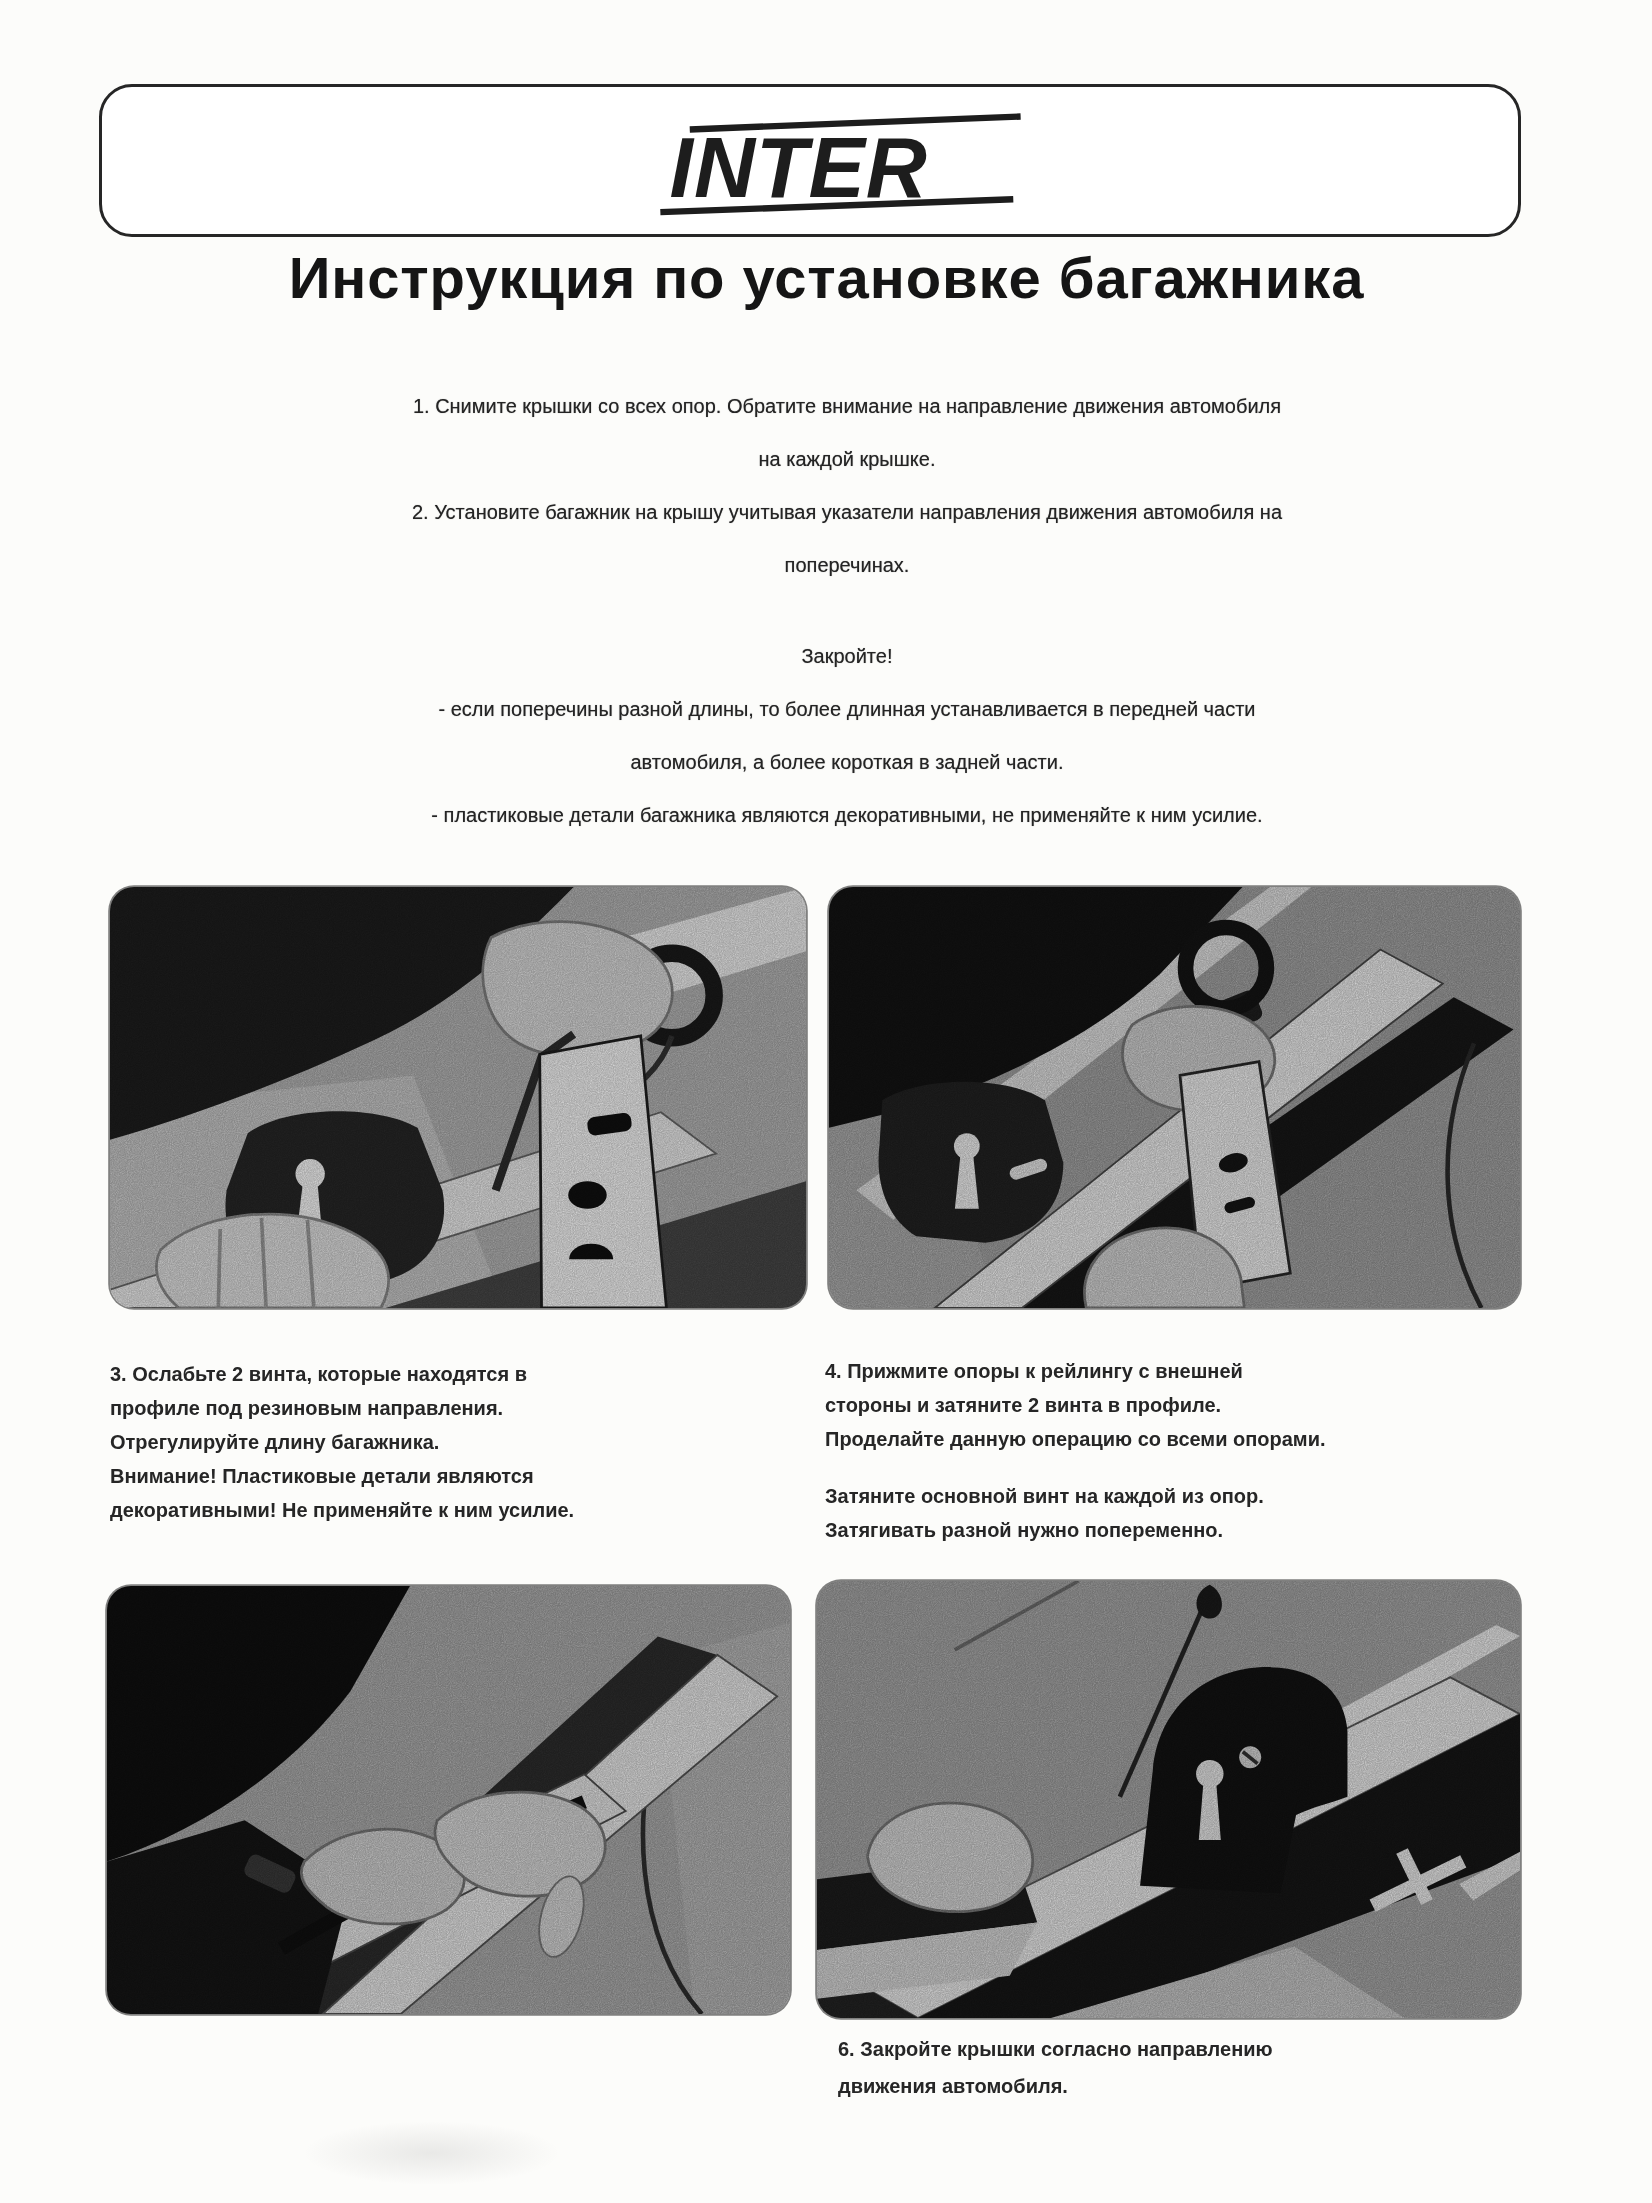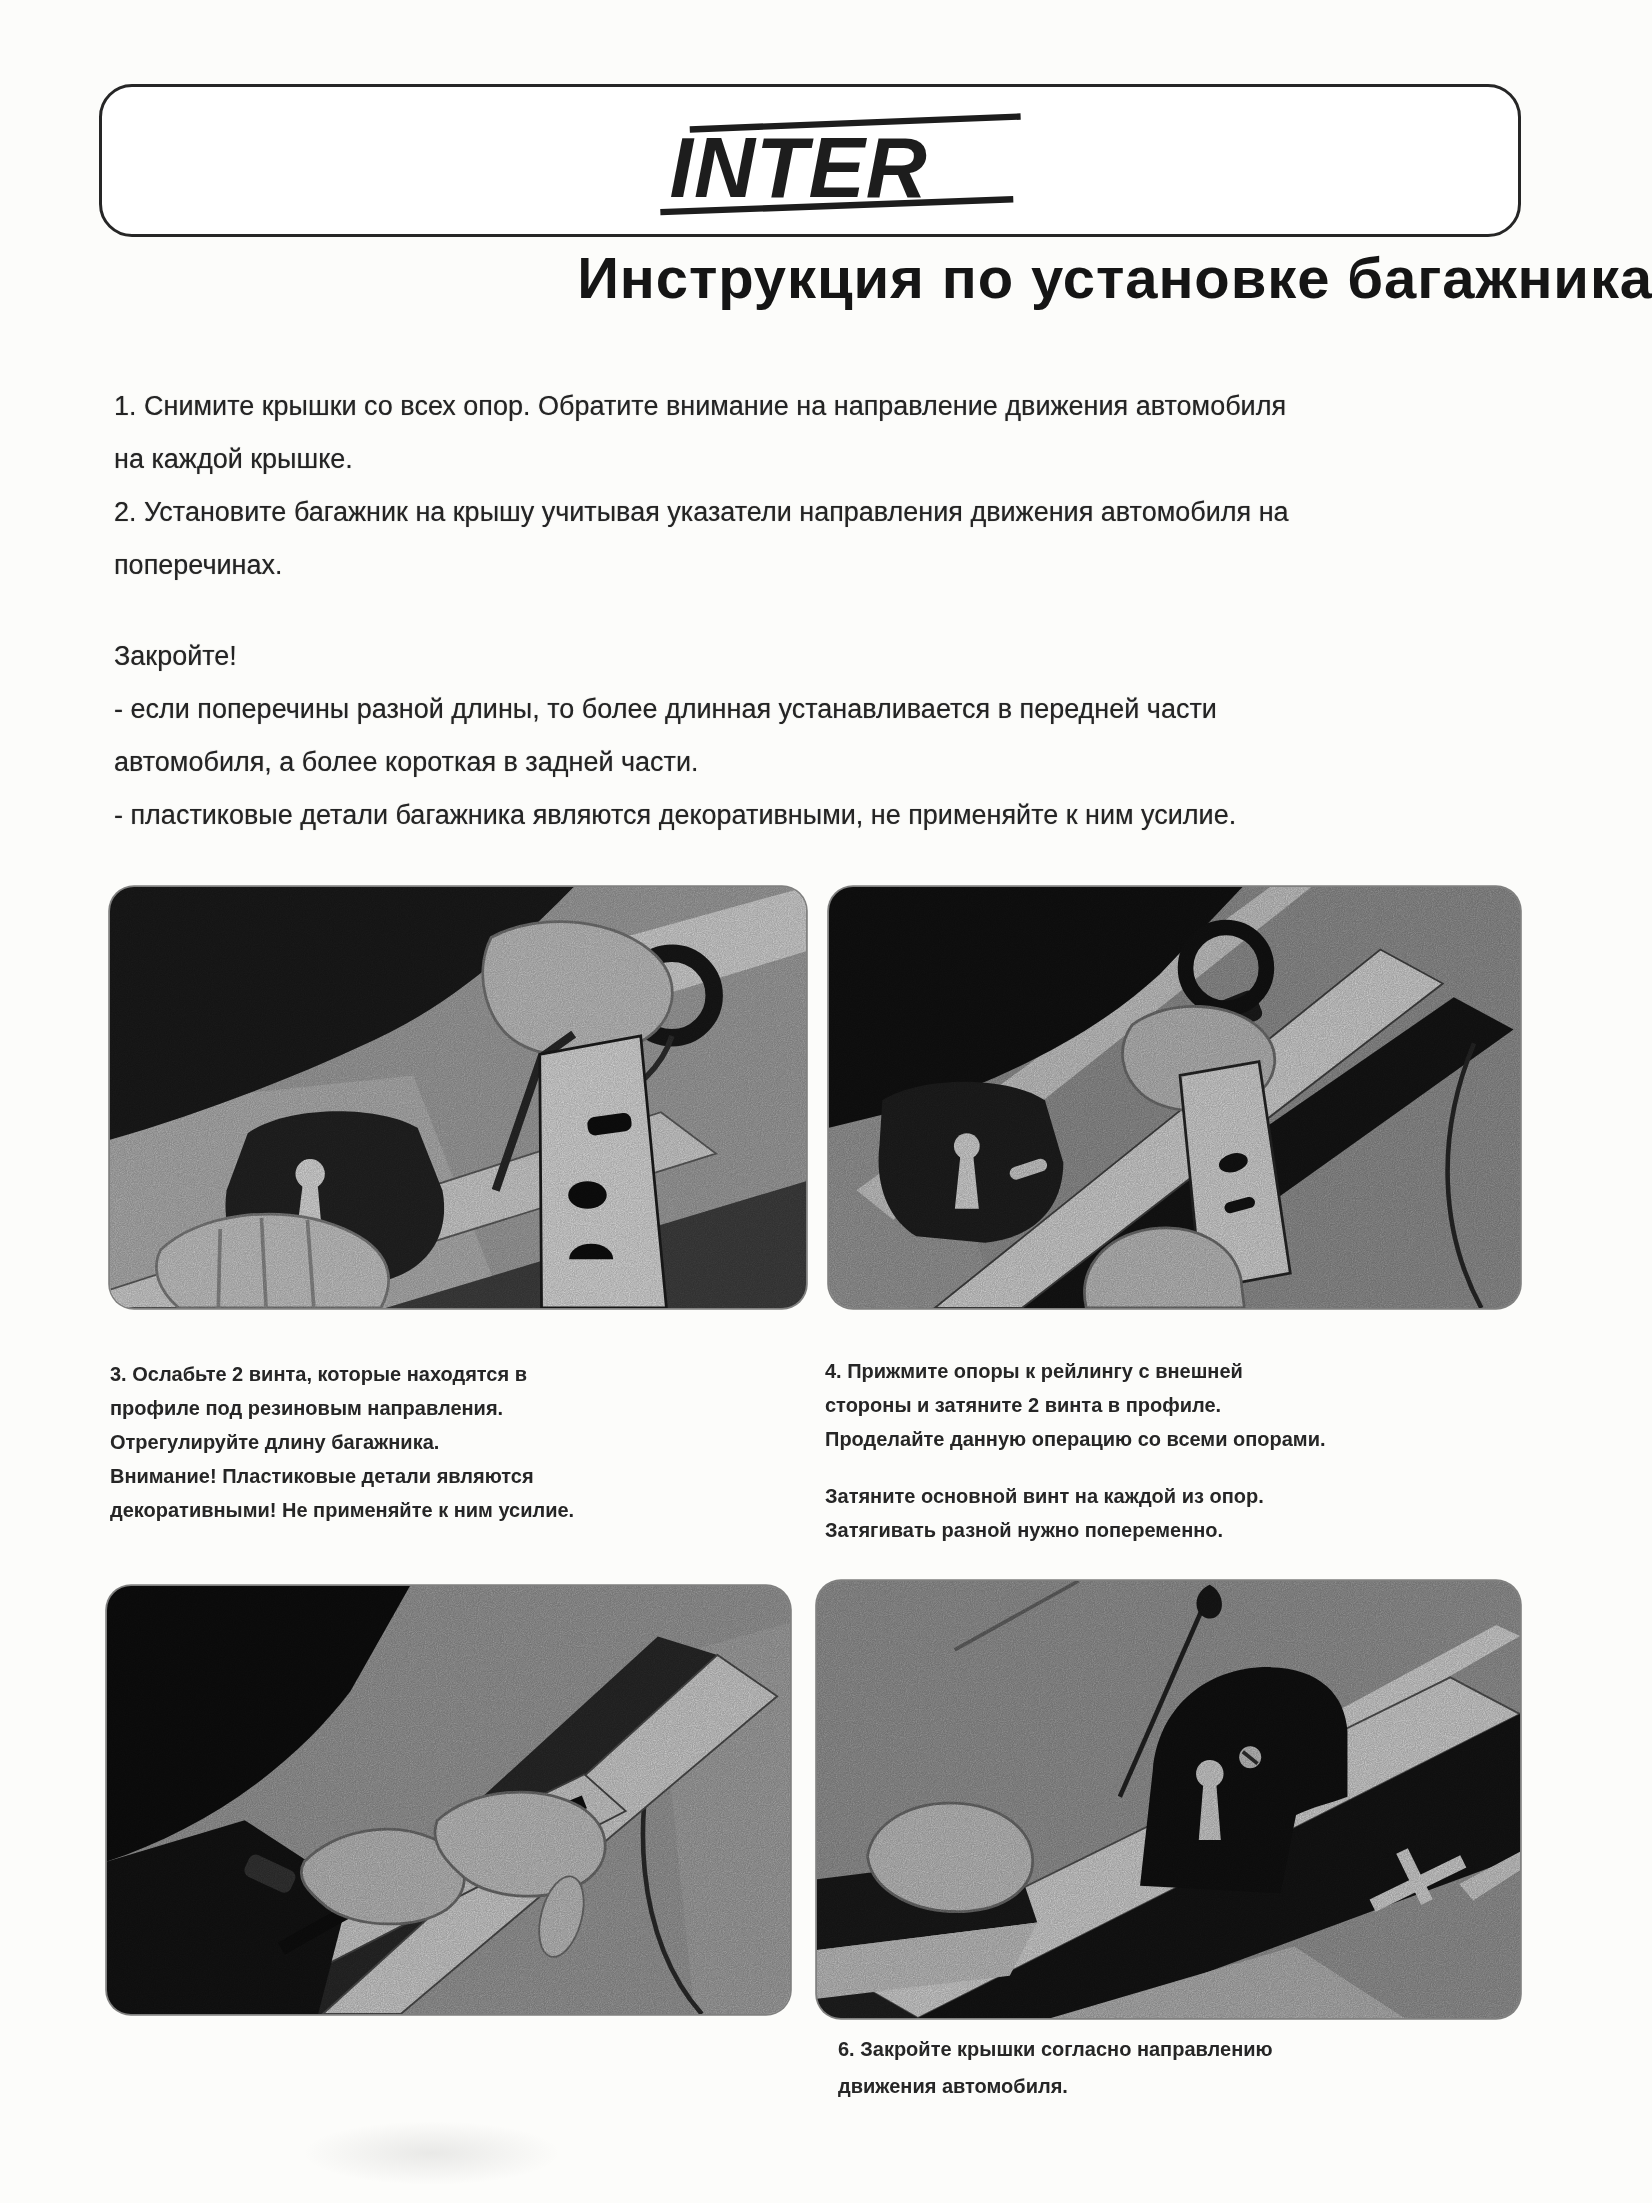--- a/index.html
+++ b/index.html
@@ -8,26 +8,26 @@
     font-family:"Liberation Sans",sans-serif;color:#1e1e1e;overflow:hidden;
   }
   
   .logo-box{
     position:absolute;left:99px;top:84px;width:1416px;height:147px;
     border:3.7px solid #262626;border-radius:33px;background:#ffffff;
   }
   .logo-svg{position:absolute;left:551px;top:13px;width:386px;height:125px;}
   
   .title{
-    position:absolute;left:0;top:244px;width:100%;text-align:right;
+    position:absolute;left:0;top:244px;width:100%;text-align:center;
     font-size:58px;font-weight:bold;letter-spacing:0.9px;color:#151515;
   }
   
-  .textblock{position:absolute;left:114px;width:1478px;font-size:27px;line-height:53px;
-    color:#242424;text-shadow:0 0 0.9px rgba(30,30,30,.55);}
+  .textblock{position:absolute;left:108px;width:1478px;font-size:20px;line-height:53px;
+    color:#242424;text-shadow:0 0 0.9px rgba(30,30,30,.55);text-align:center;}
   .intro{top:380px;}
   .warning{top:630px;}
   .tline{white-space:nowrap;}
   
   .photo{position:absolute;border-radius:24px;overflow:hidden;
     box-shadow:0 0 0 1.8px rgba(25,25,25,.55), inset 0 0 13px rgba(0,0,0,.35);
     background:#a9a9a9;}
   .photo svg{display:block;width:100%;height:100%;}
   .photo1{left:110px;top:887px;width:696px;height:421px;}
   .photo2{left:829px;top:887px;width:691px;height:421px;}

